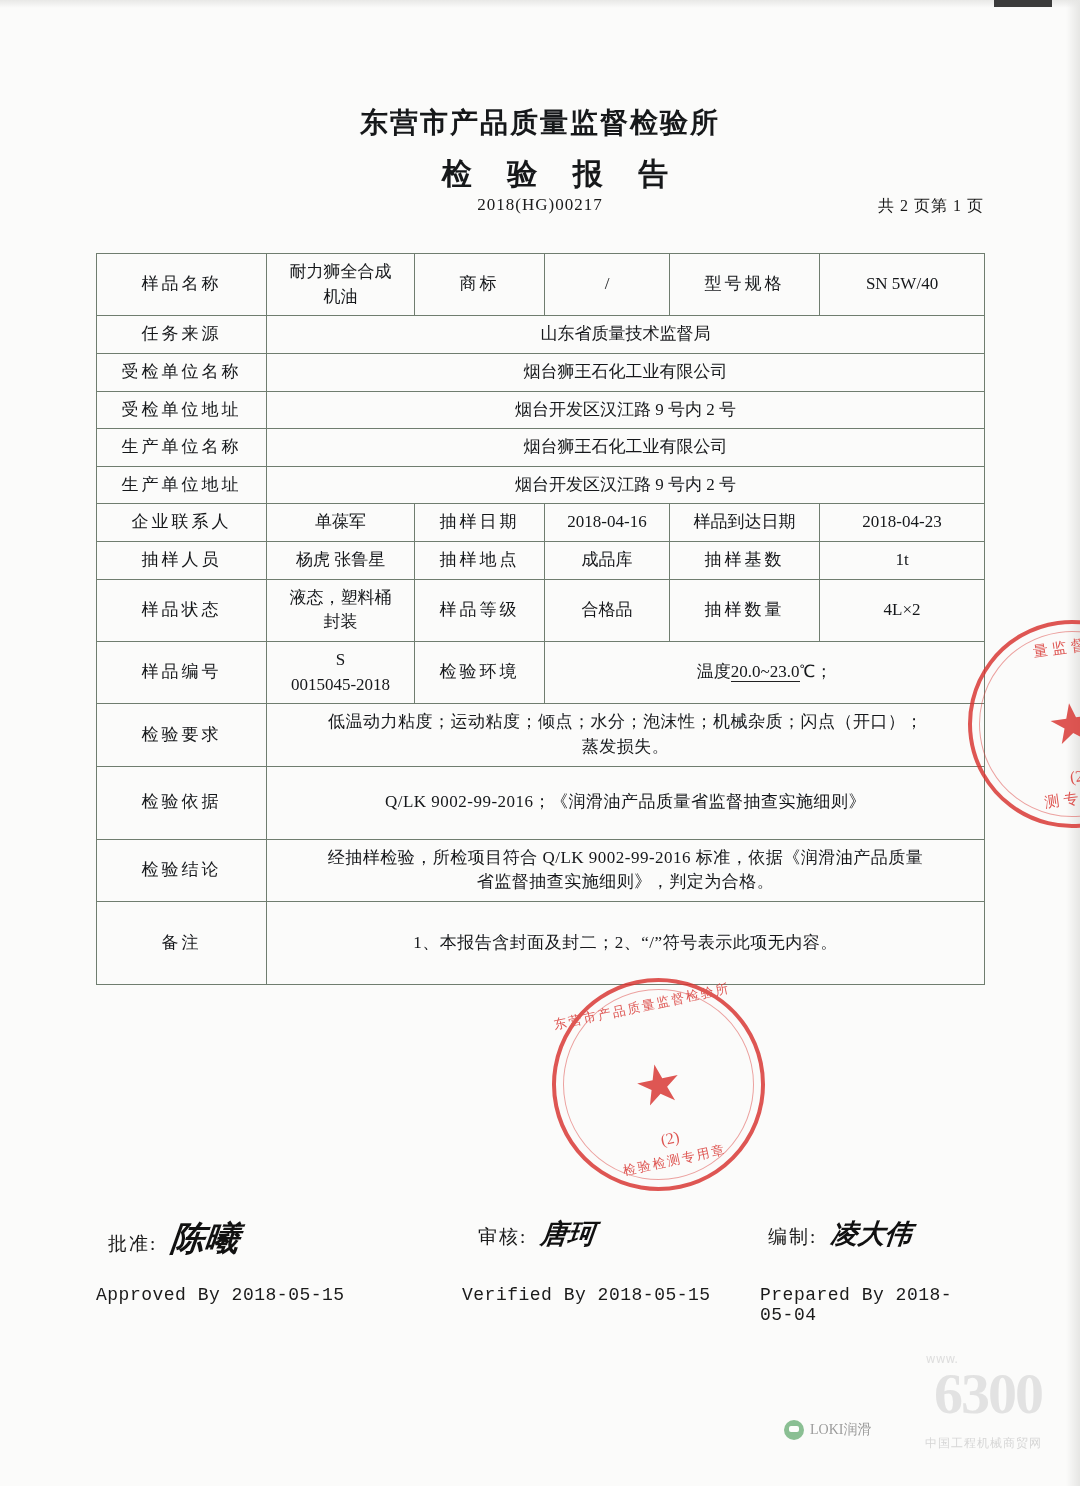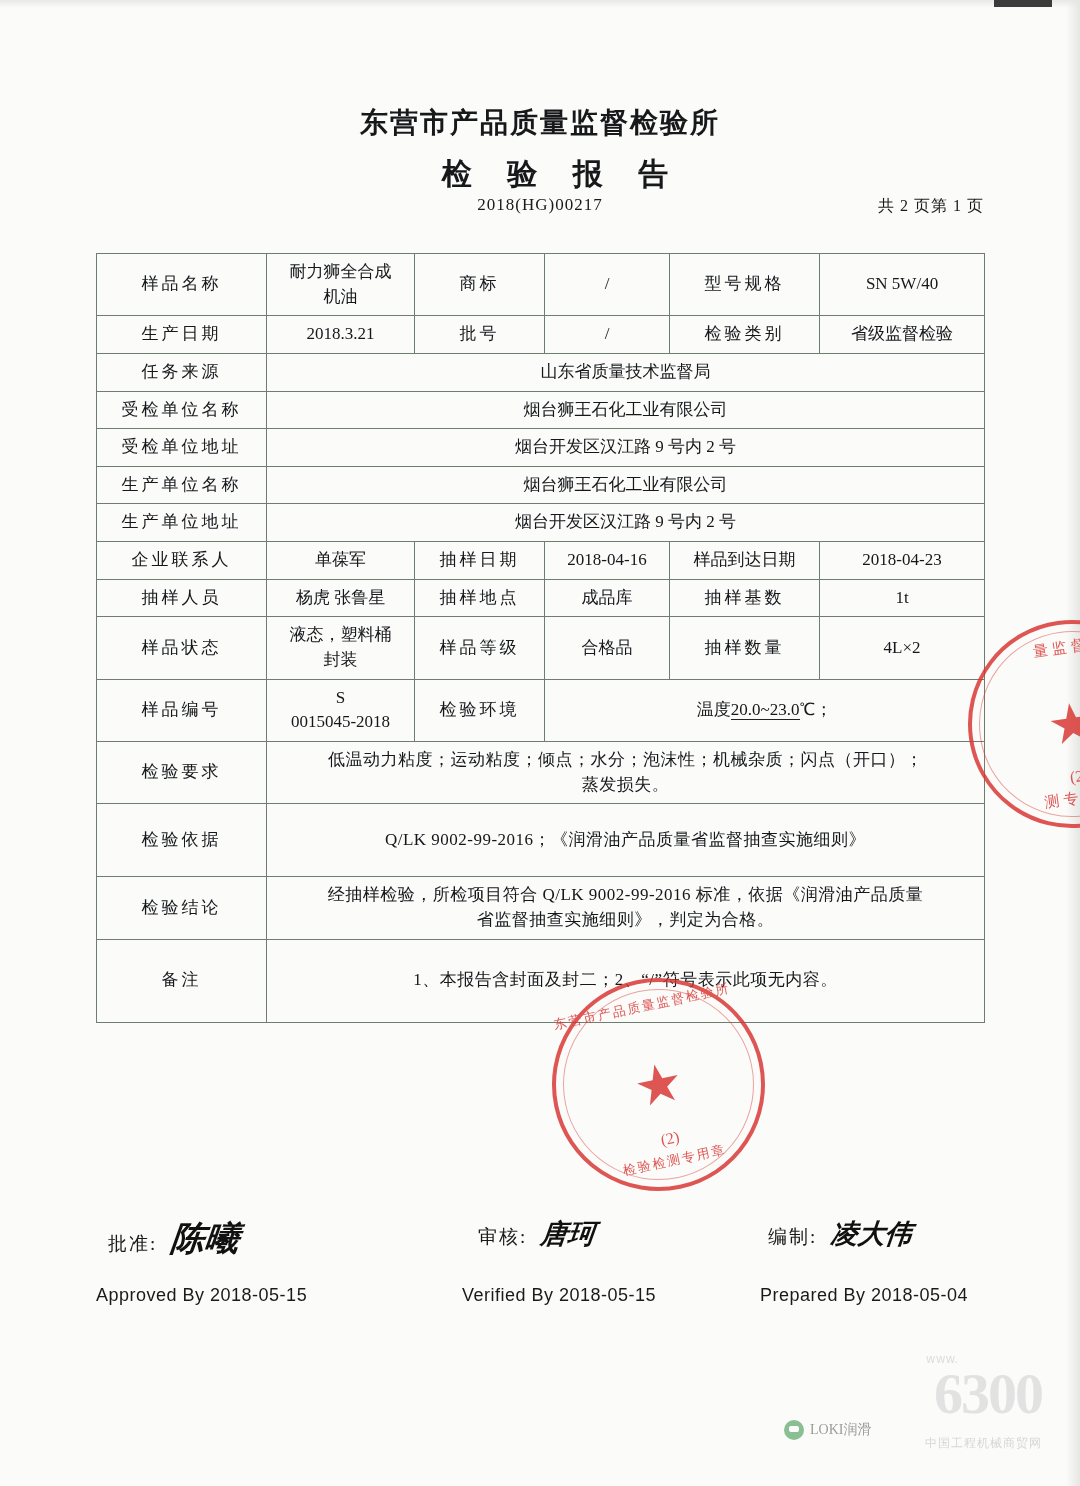--- a/index.html
+++ b/index.html
@@ -136,21 +136,21 @@
     position: absolute;
     top: 1285px;
     left: 96px;
     width: 888px;
     height: 30px;
   }
   .date-block {
     position: absolute;
     top: 0;
     font-size: 18px;
-    font-family: Liberation Sans, sans-serif;
+    font-family: Liberation Mono, monospace;
     letter-spacing: 0.5px;
   }
 
   
   .stamp {
     position: absolute;
     border-radius: 50%;
     border: 4px solid #d8332f;
     color: #d8332f;
     opacity: 0.82;
@@ -291,28 +291,20 @@
     </colgroup>
     <tbody>
       <tr>
         <td class="label">样品名称</td>
         <td style="white-space:pre-line">耐力狮全合成
 机油</td>
         <td class="label">商标</td>
         <td>/</td>
         <td class="label">型号规格</td>
         <td>SN 5W/40</td>
-      </tr>
-      <tr>
-        <td class="label">生产日期</td>
-        <td>2018.3.21</td>
-        <td class="label">批号</td>
-        <td>/</td>
-        <td class="label">检验类别</td>
-        <td>省级监督检验</td>
       </tr>
       <tr>
         <td class="label">任务来源</td>
         <td colspan="5">山东省质量技术监督局</td>
       </tr>
       <tr>
         <td class="label">受检单位名称</td>
         <td colspan="5">烟台狮王石化工业有限公司</td>
       </tr>
       <tr>

